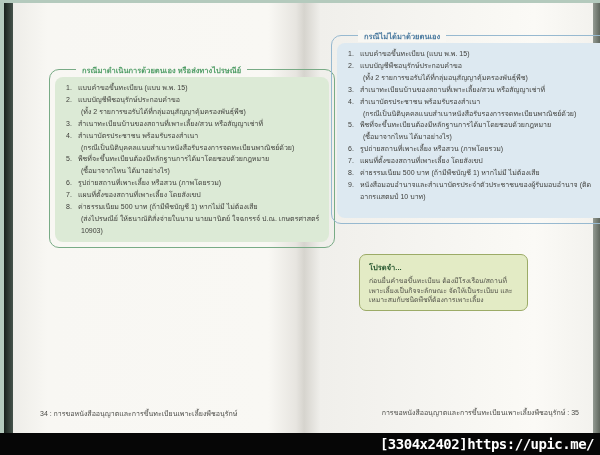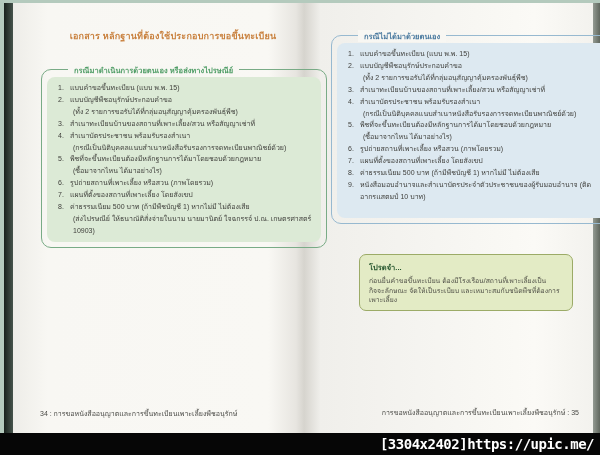--- a/index.html
+++ b/index.html
@@ -20,39 +20,39 @@
     position:absolute;left:13px;top:3px;width:580px;height:430px;
     background:linear-gradient(to right,
       #eeede8 0%,#f8f7f3 6%,#f9f8f4 44%,#e7e5e0 48.8%,
       #d6d4ce 50.2%,#f0efeb 53%,#fbfaf6 90%,#f3f2ee 100%);
   }
   .left-title{
     position:absolute;left:45px;top:26px;width:230px;text-align:center;
     color:#c9813e;font-size:9px;font-weight:bold;letter-spacing:.2px;
   }
   .docbox{position:absolute;border-radius:10px;padding-left:28px;}
-  .box-green{left:28px;top:66px;width:256px;height:177px;border:1px solid #79ab86;}
+  .box-green{left:36px;top:66px;width:256px;height:177px;border:1px solid #79ab86;}
   .box-blue{left:318px;top:32px;width:256px;height:187px;border:1px solid #97b9d0;}
   .box-header{
     position:absolute;top:-6px;left:26px;padding:0 6px;background:#f8f7f3;
     font-size:7.5px;font-weight:bold;white-space:nowrap;
   }
   .box-green .box-header{color:#4f9d66;}
   .box-blue .box-header{color:#49799f;}
   .box-fill{
     position:absolute;left:5px;right:5px;top:7px;bottom:5px;border-radius:8px;
     padding:5px 8px 0 10px;box-sizing:border-box;overflow:hidden;
   }
   .box-green .box-fill{background:#dcead6;}
   .box-blue .box-fill{background:#dde9f1;}
   .item{position:relative;padding-left:13px;color:#3e3e3a;font-size:7px;line-height:11.9px;}
   .num{position:absolute;left:1px;top:0;}
   .isub{display:block;padding-left:3px;}
   .note{
-    position:absolute;left:346px;top:251px;width:214px;height:57px;
+    position:absolute;left:346px;top:251px;width:169px;height:57px;
     background:#e3ebc5;border:1px solid #9cab67;border-radius:7px;
     padding:6px 9px;box-sizing:border-box;overflow:hidden;
   }
   .note-title{color:#23542c;font-size:7.5px;font-weight:bold;margin-bottom:3px;}
   .note-body{color:#4c4c44;font-size:6.8px;line-height:9.6px;}
   .footer{position:absolute;font-size:7px;color:#4a4a46;}
   .footer-left{left:27px;top:405px;}
   .footer-right{left:290px;top:404px;width:276px;text-align:right;}
   .blackbar{
     position:absolute;left:0;bottom:0;width:600px;height:22px;background:#060606;
@@ -63,21 +63,20 @@
 </style>
 </head>
 <body>
 
 <div class="photo">
   <div class="edge-left"></div>
   <div class="edge-right"></div>
 
   <div class="book">
 
-    <div class="left-title">เอกสาร หลักฐานที่ต้องใช้ประกอบการขอขึ้นทะเบียน</div>
 
     <div class="docbox box-green">
       <span class="box-header">กรณีมาดำเนินการด้วยตนเอง หรือส่งทางไปรษณีย์</span>
       <div class="box-fill">
         <div>
 
             <div class="item">
               <span class="num">1.</span>
               <span class="itext">แบบคำขอขึ้นทะเบียน (แบบ พ.พ. 15)</span>
               

